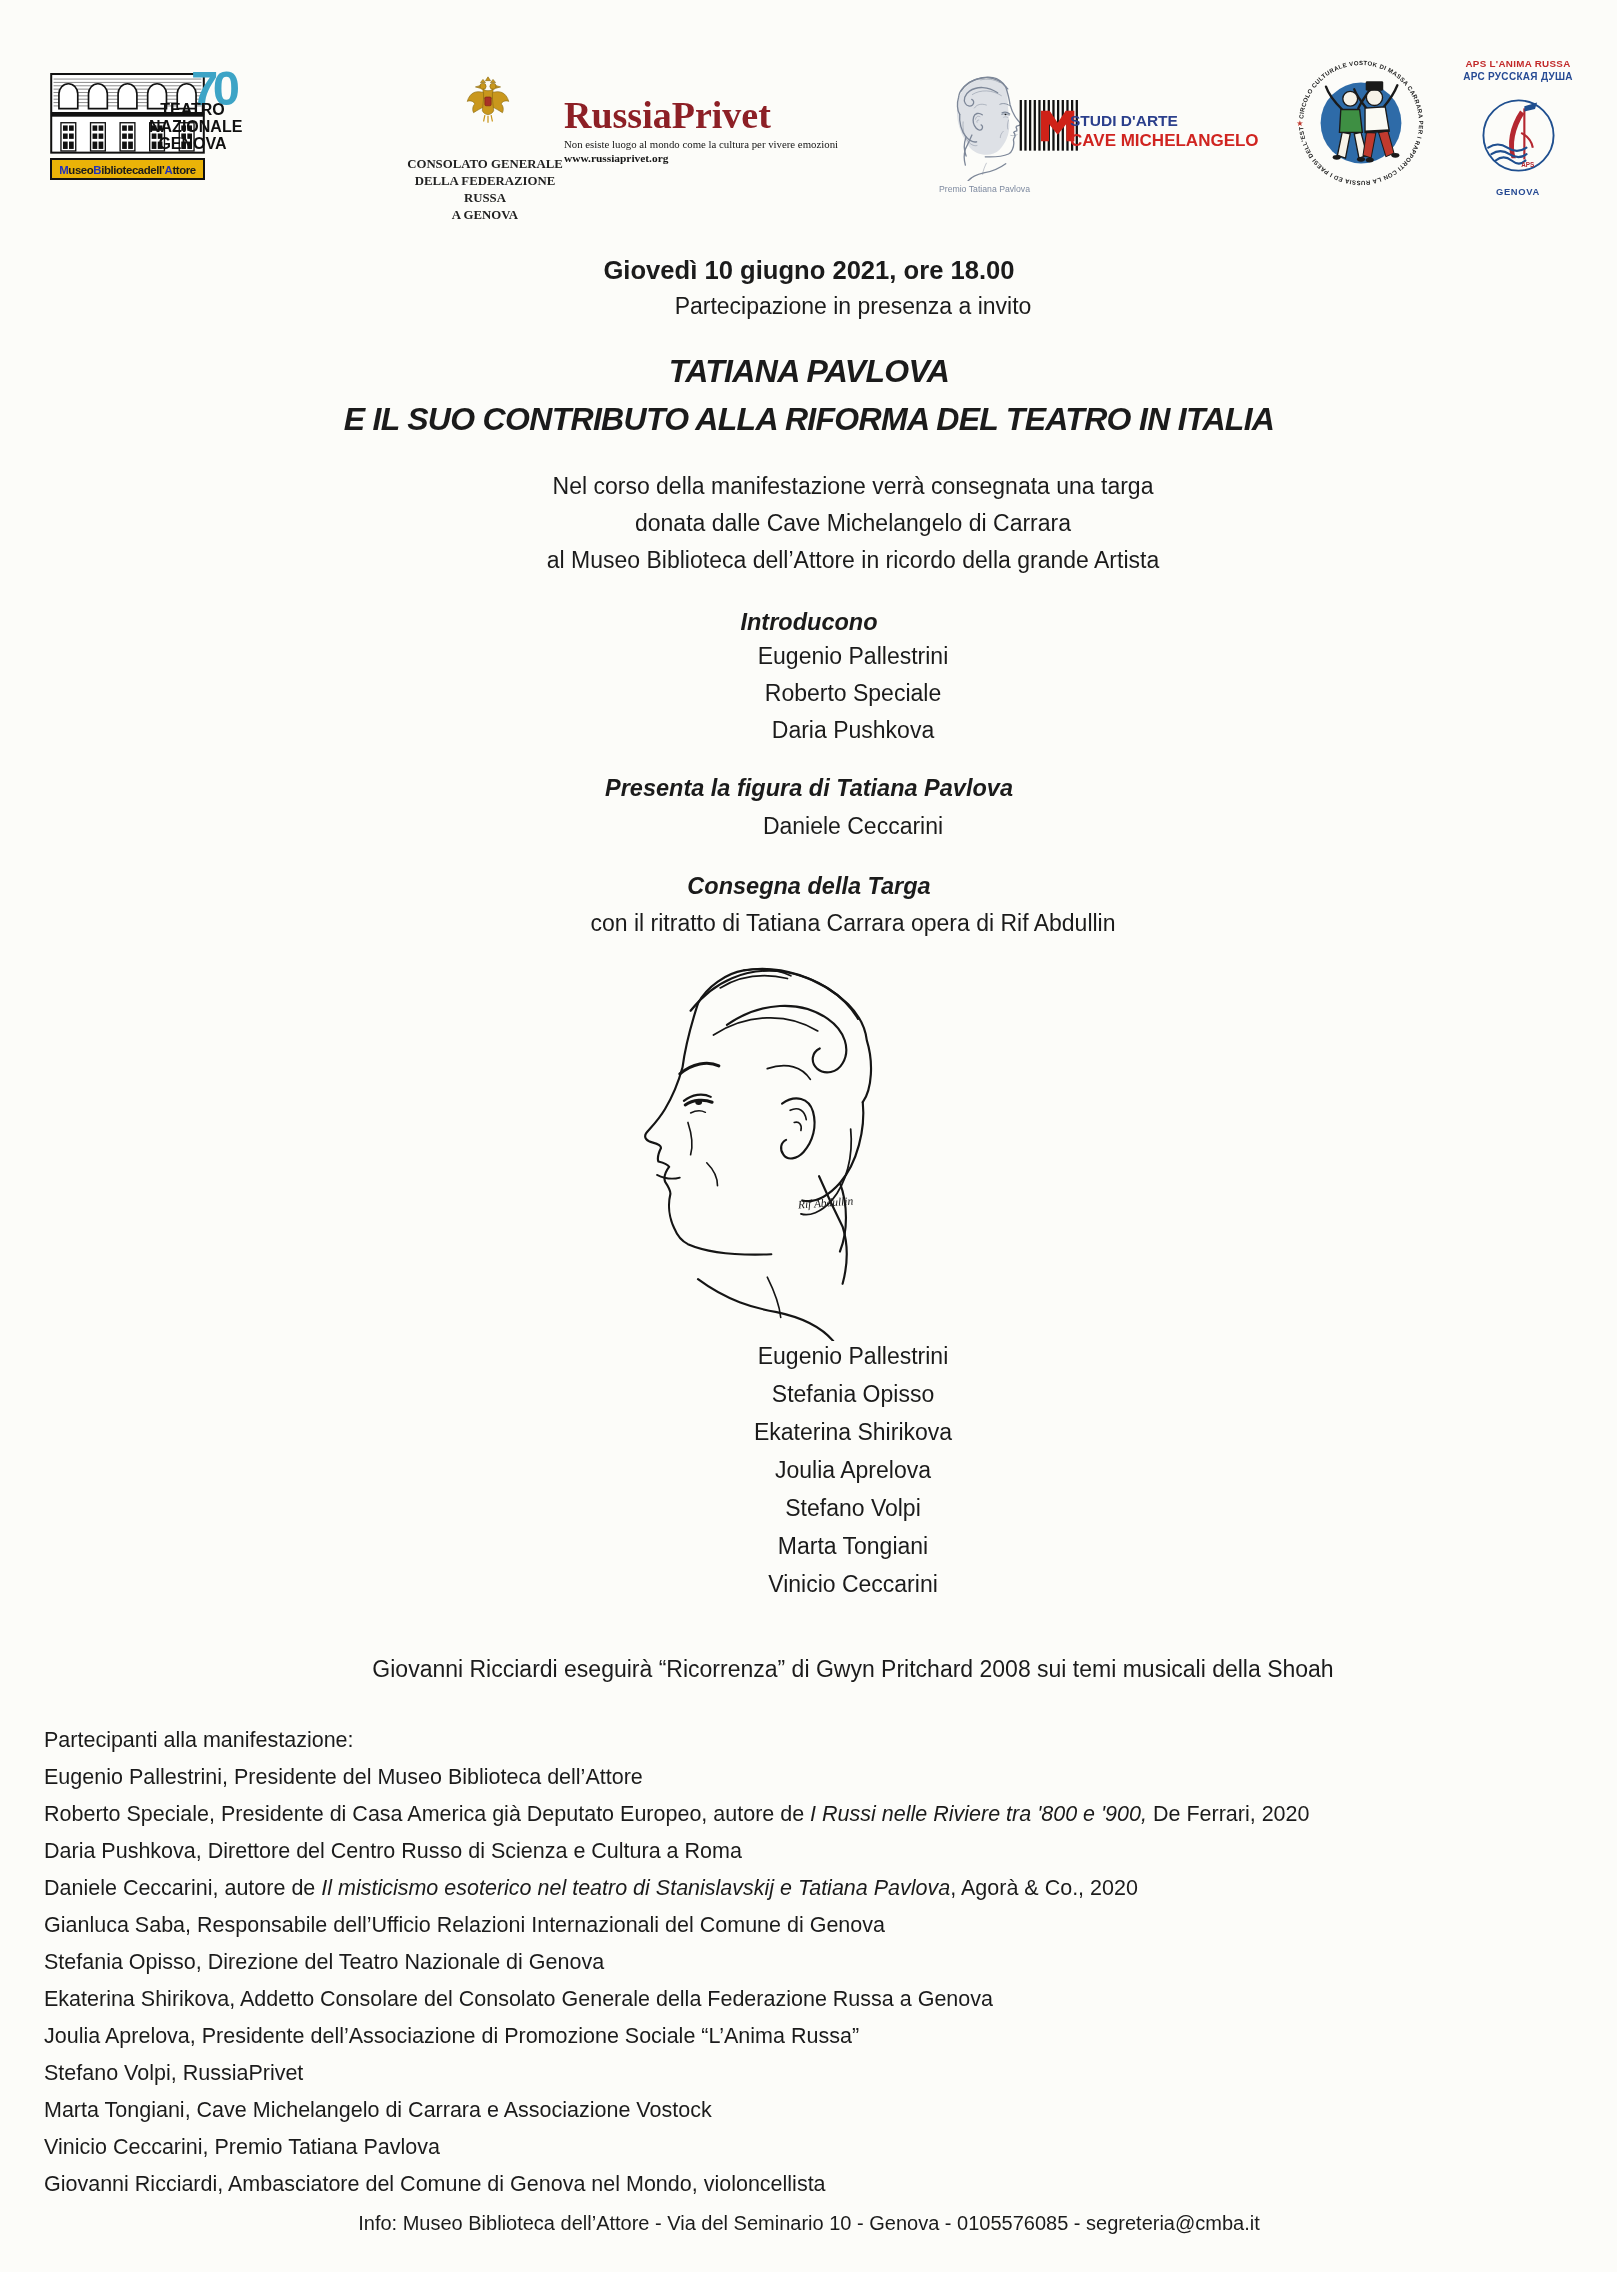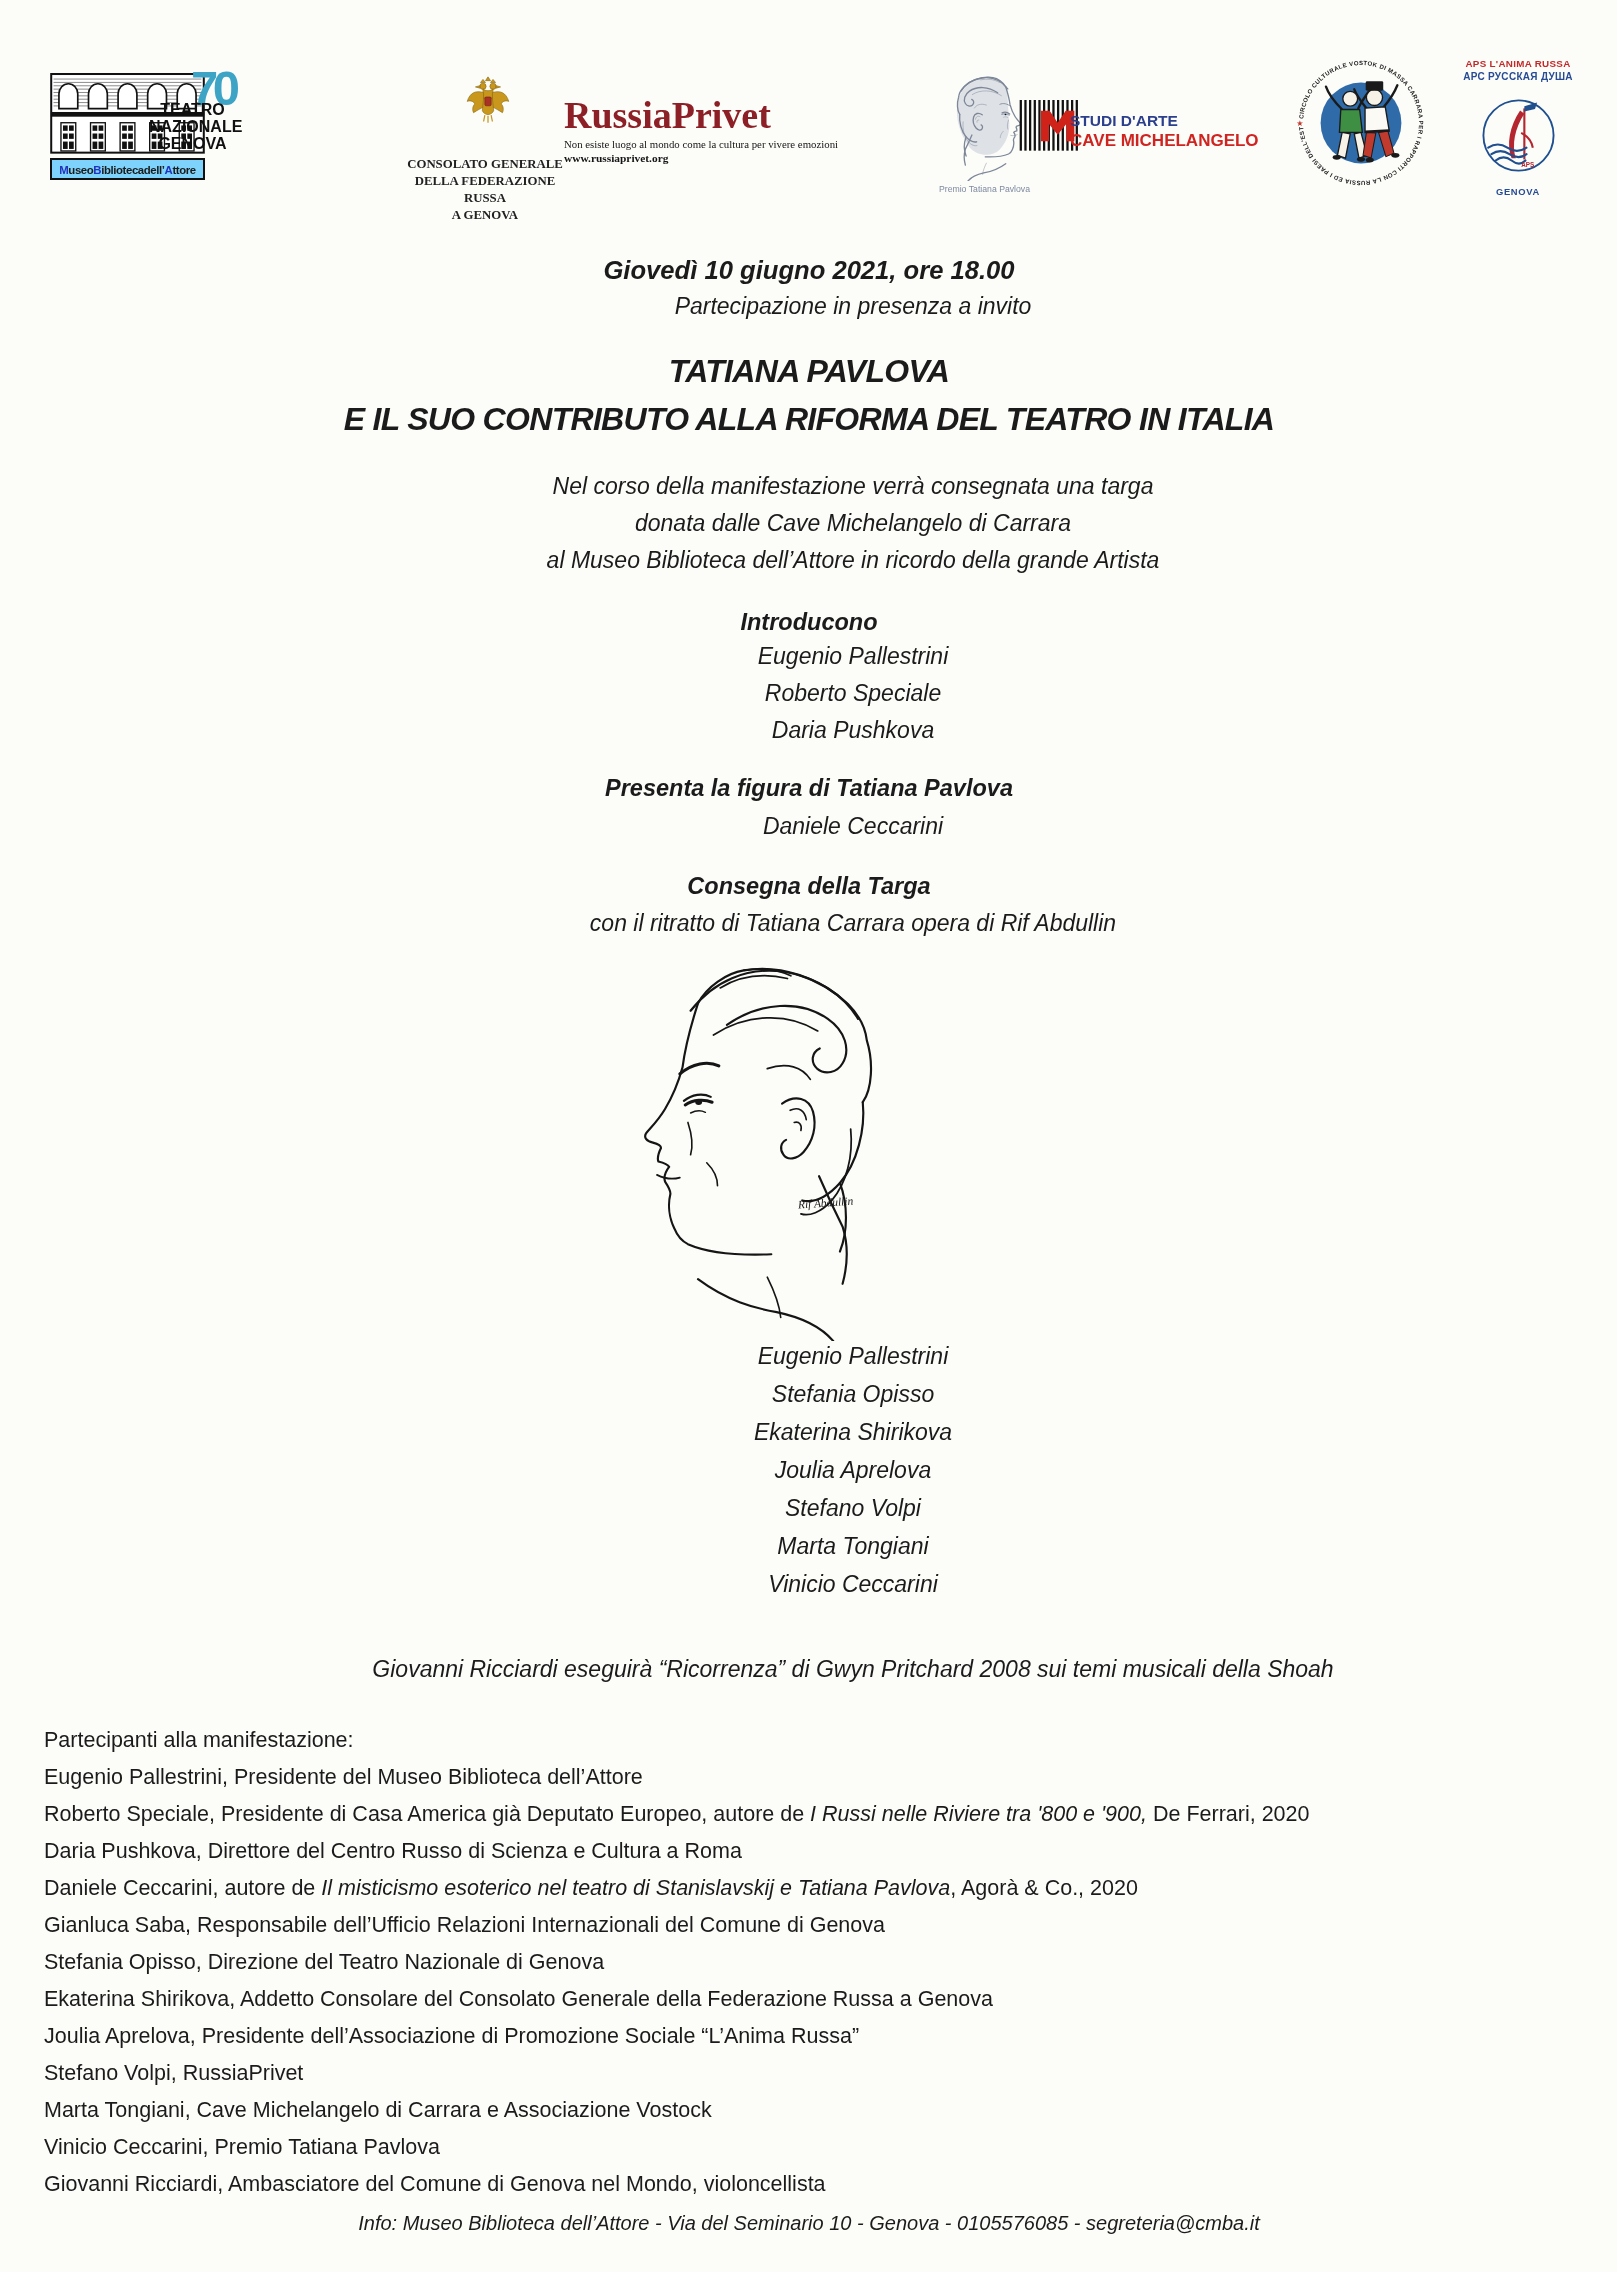--- a/index.html
+++ b/index.html
@@ -4,34 +4,34 @@
 <style>
   html,body{margin:0;padding:0;}
   body{
     width:1618px;height:2273px;position:relative;
     background:#fcfcf9;color:#1b1b1b;
     font-family:"Liberation Sans",sans-serif;
     -webkit-font-smoothing:antialiased;
   }
   #page{position:absolute;inset:0;overflow:hidden;}
   .abs{position:absolute;}
-  .cline{position:absolute;left:0;width:100%;text-align:center;font-style:italic;}
+  .cline{position:absolute;left:0;width:100%;text-align:center;}
   .bold{font-weight:bold;}
   .bi{font-weight:bold;font-style:italic;}
   .it{font-style:italic;}
   .t38{font-size:25.6px;}
   .t34{font-size:23px;margin-left:44px;}
   .t48{font-size:32px;letter-spacing:-0.7px;}
   .t35{font-size:23.5px;}
   .lh55 div{line-height:37px;}
   .lh57 div{line-height:38px;}
 
   
   .museo{left:50px;top:73px;width:155px;}
-  .museo-label{box-sizing:border-box;width:155px;border:2px solid #111;background:#7dd3fc;
+  .museo-label{box-sizing:border-box;width:155px;border:2px solid #111;background:#eab308;
     font-size:11.4px;font-weight:bold;letter-spacing:-0.4px;text-align:center;padding:3.4px 0 2.7px 0;margin-top:1.3px;}
   .museo-label .blu{color:#2233bb;}
 
   .teatro{left:149px;top:65px;width:135px;height:94px;}
   .teatro-70{position:absolute;left:42px;top:-1.3px;font-size:49px;line-height:1;font-weight:bold;
     color:#3da4c6;letter-spacing:-5.4px;z-index:1;}
   .teatro-txt{position:absolute;left:0;top:36px;width:87px;text-align:center;z-index:2;
     font-weight:bold;font-size:16px;line-height:17px;color:#101010;}
 
   .consolato-eagle{left:466px;top:74px;}

